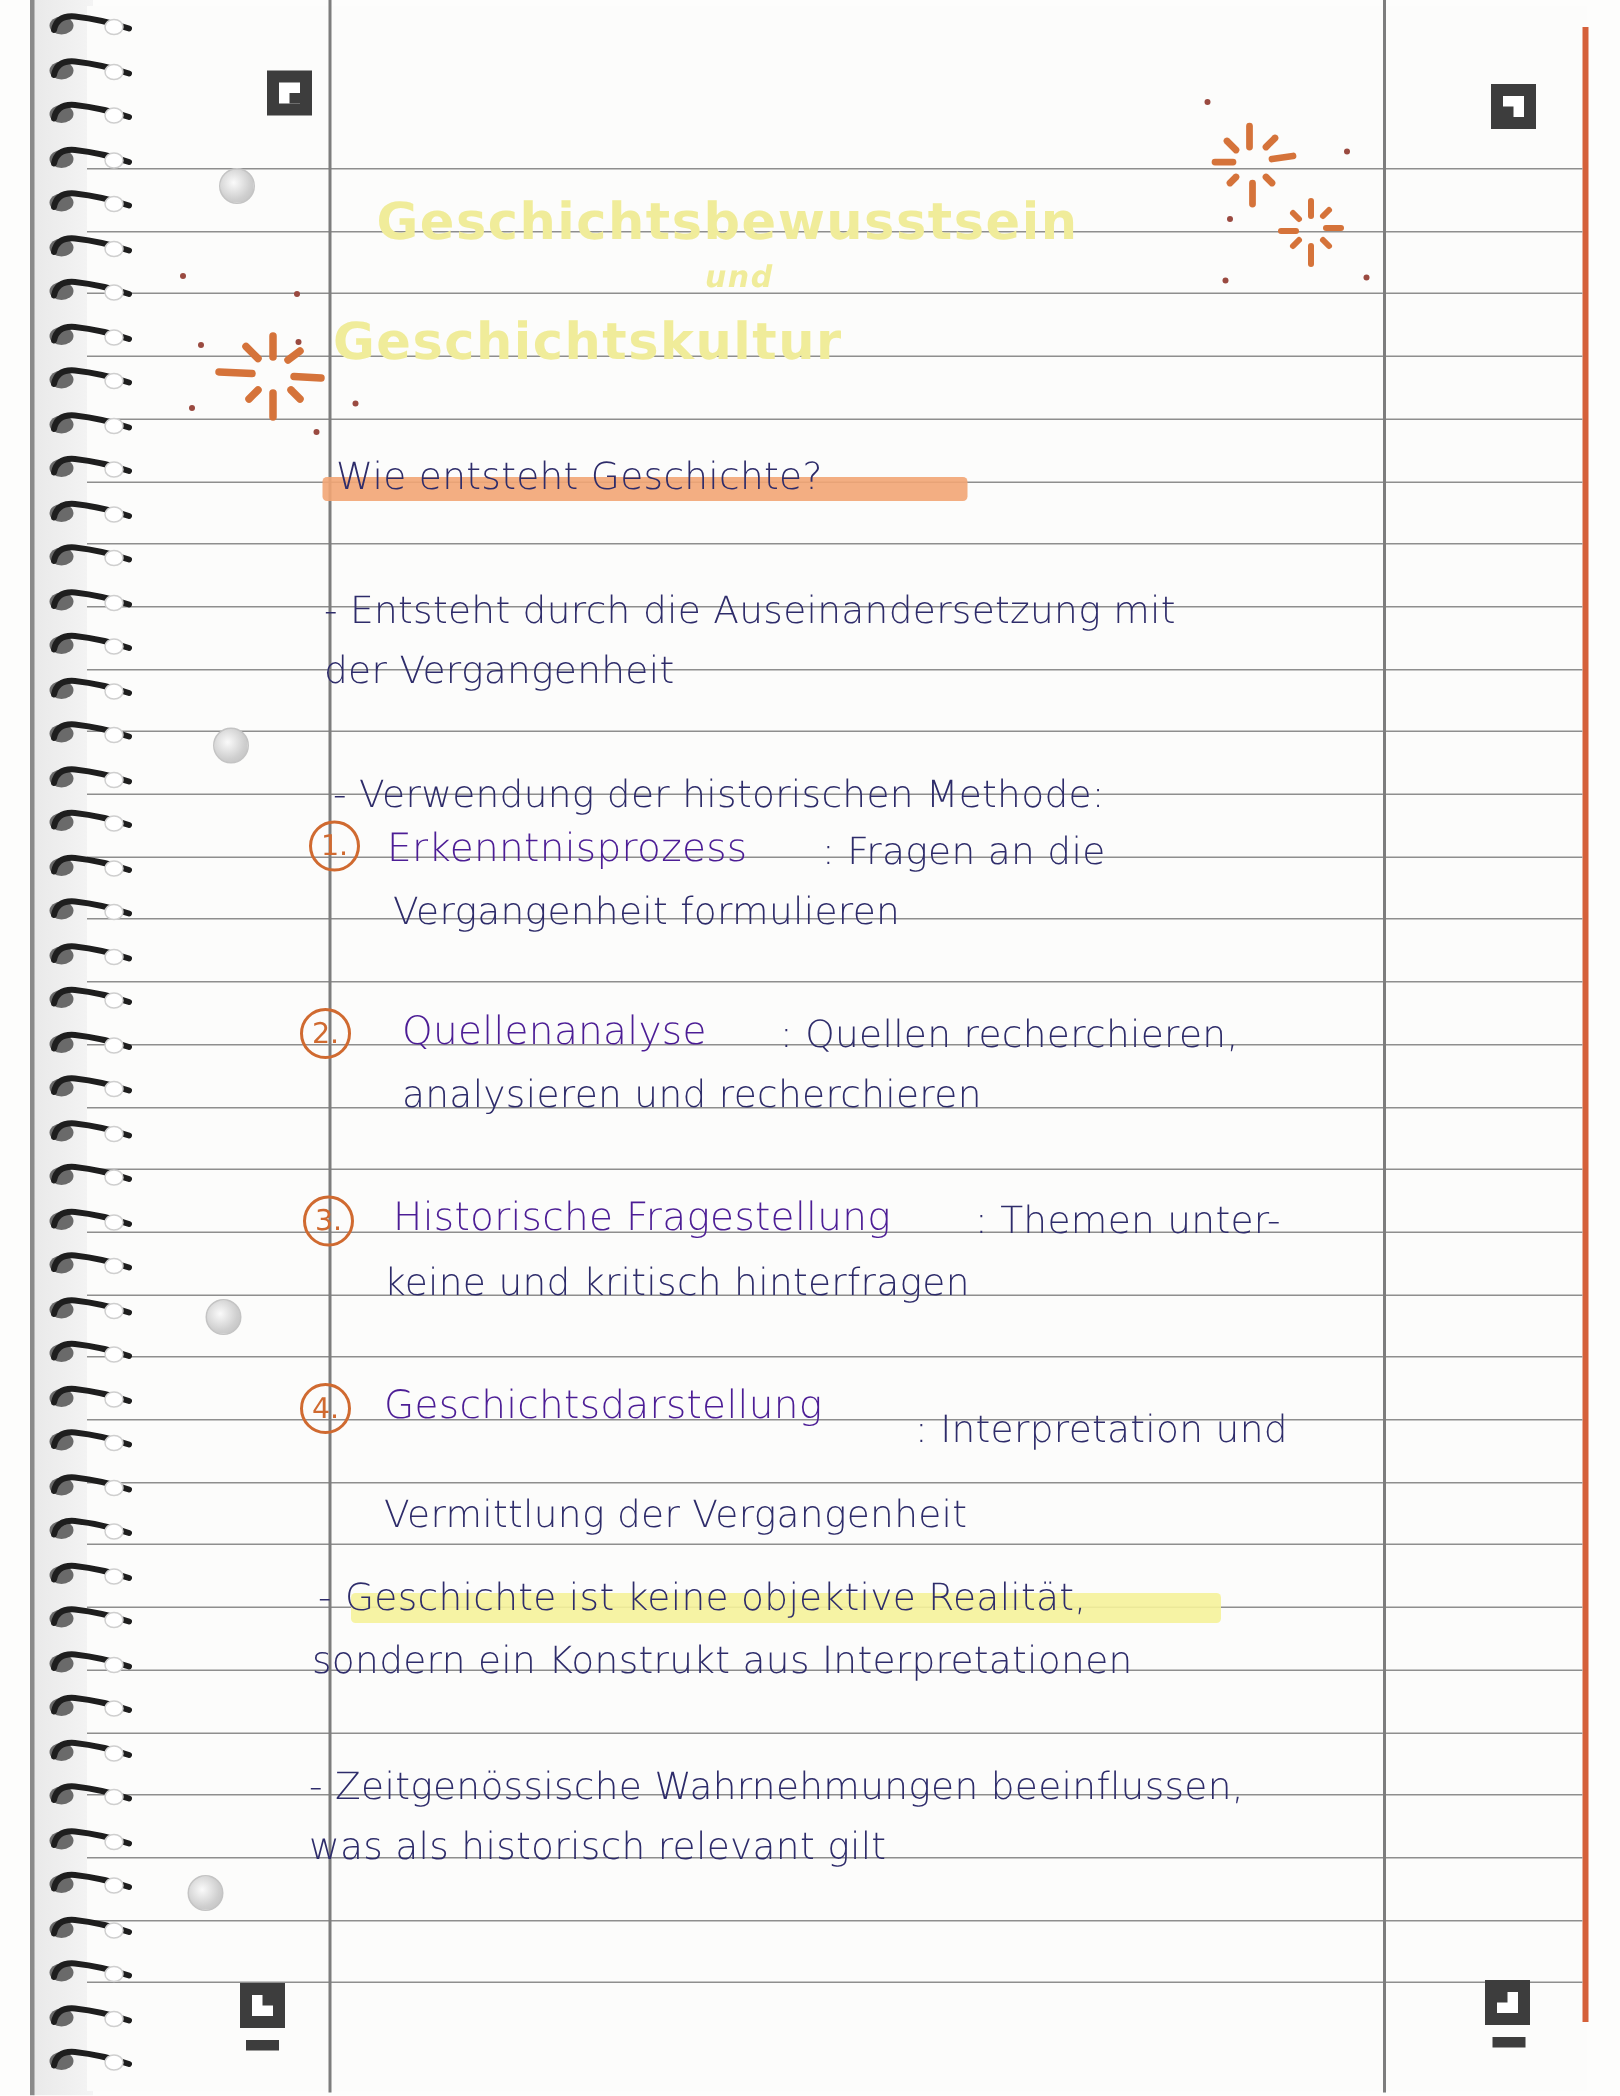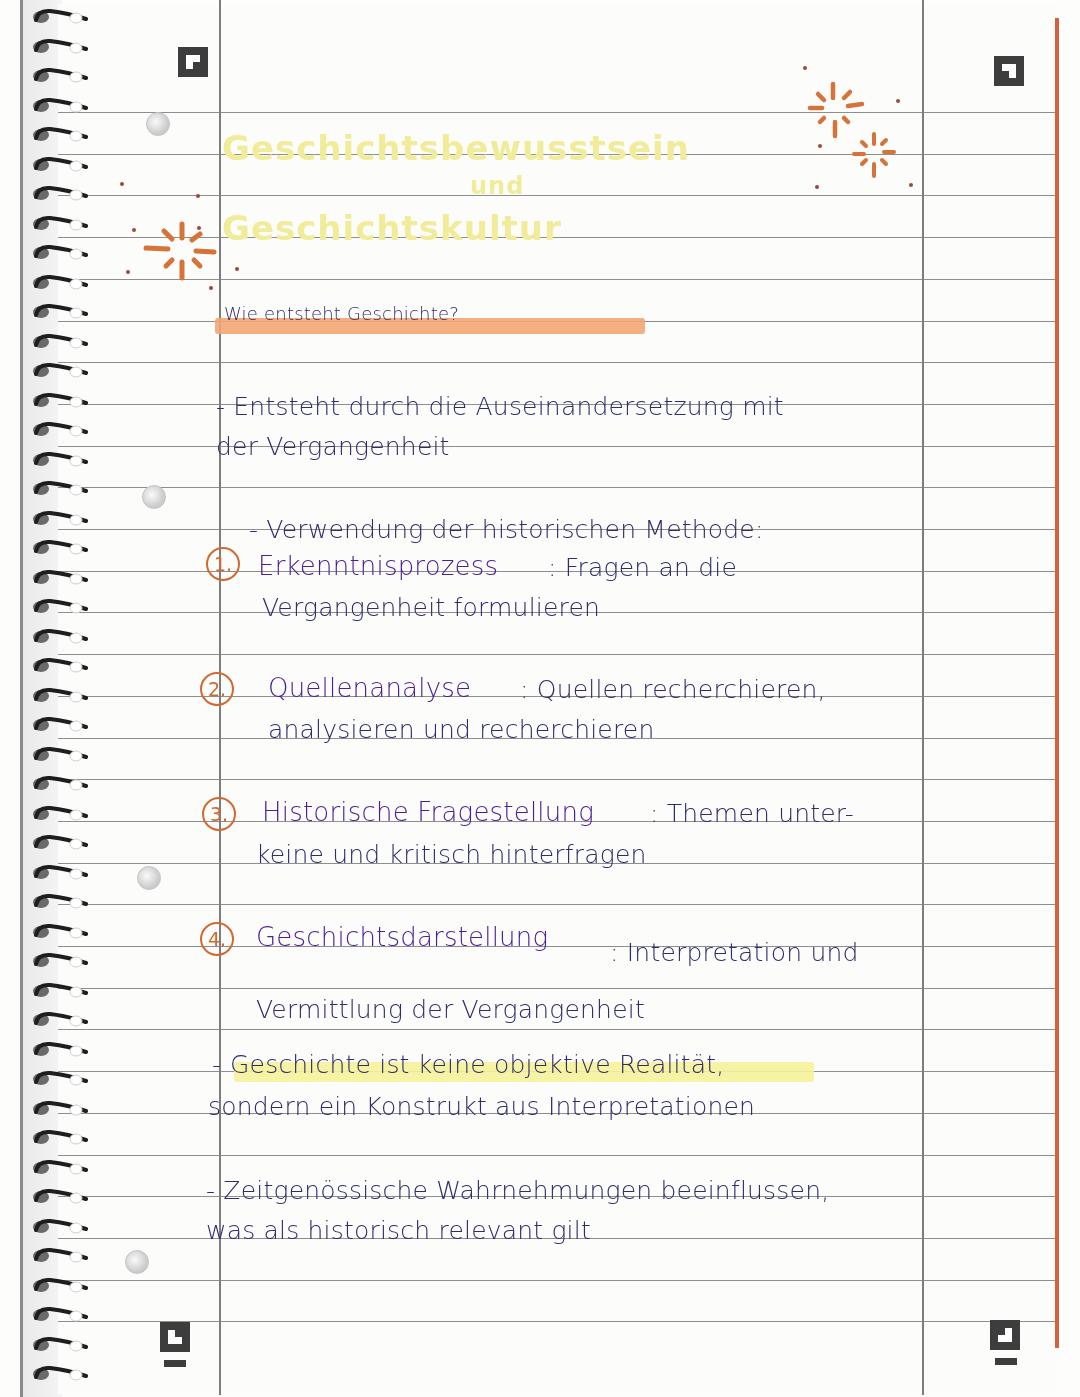--- a/index.html
+++ b/index.html
@@ -471,31 +471,31 @@
   <div class="dot" style="left:197px;top:226px;"></div>
   <div class="dot" style="left:126px;top:270px;"></div>
   <div class="dot" style="left:209px;top:286px;"></div>
   <div class="dot" style="left:235px;top:267px;"></div>
   <div class="dot" style="left:803px;top:66px;"></div>
   <div class="dot" style="left:896px;top:99px;"></div>
   <div class="dot" style="left:818px;top:144px;"></div>
   <div class="dot" style="left:815px;top:185px;"></div>
   <div class="dot" style="left:909px;top:183px;"></div>
 
-  <div class="text title" style="left:222px;top:128px;">Geschichtsbewusstsein</div>
-  <div class="text title" style="left:470px;top:172px;font-size:24px;">und</div>
+  <div class="text title" style="left:222px;top:128px;padding-left:29px;">Geschichtsbewusstsein</div>
+  <div class="text title" style="left:470px;top:172px;font-size:20px;font-style:italic;">und</div>
   <div class="text title" style="left:222px;top:208px;">Geschichtskultur</div>
 
   <div class="hl-orange" style="left:215px;top:318px;width:430px;"></div>
-  <div class="text dark" style="left:224px;top:303px;font-size:18px;">Wie entsteht Geschichte?</div>
+  <div class="text dark" style="left:224px;top:303px;font-size:25px;">Wie entsteht Geschichte?</div>
 
   <div class="text dark" style="left:216px;top:392px;">- Entsteht durch die Auseinandersetzung mit</div>
   <div class="text dark" style="left:216px;top:432px;">der Vergangenheit</div>
 
-  <div class="text dark" style="left:222px;top:515px;padding-left:27px;">- Verwendung der historischen Methode:</div>
+  <div class="text dark" style="left:222px;top:515px;">- Verwendung der historischen Methode:</div>
 
   <div class="circle-num" style="left:206px;top:547px;">1.</div>
   <div class="text orange" style="left:258px;top:551px;">Erkenntnisprozess</div>
   <div class="text dark" style="left:548px;top:553px;">: Fragen an die</div>
   <div class="text dark" style="left:262px;top:593px;">Vergangenheit formulieren</div>
 
   <div class="circle-num" style="left:200px;top:672px;">2.</div>
   <div class="text orange" style="left:268px;top:673px;">Quellenanalyse</div>
   <div class="text dark" style="left:520px;top:675px;">: Quellen recherchieren,</div>
   <div class="text dark" style="left:268px;top:715px;">analysieren und recherchieren</div>

